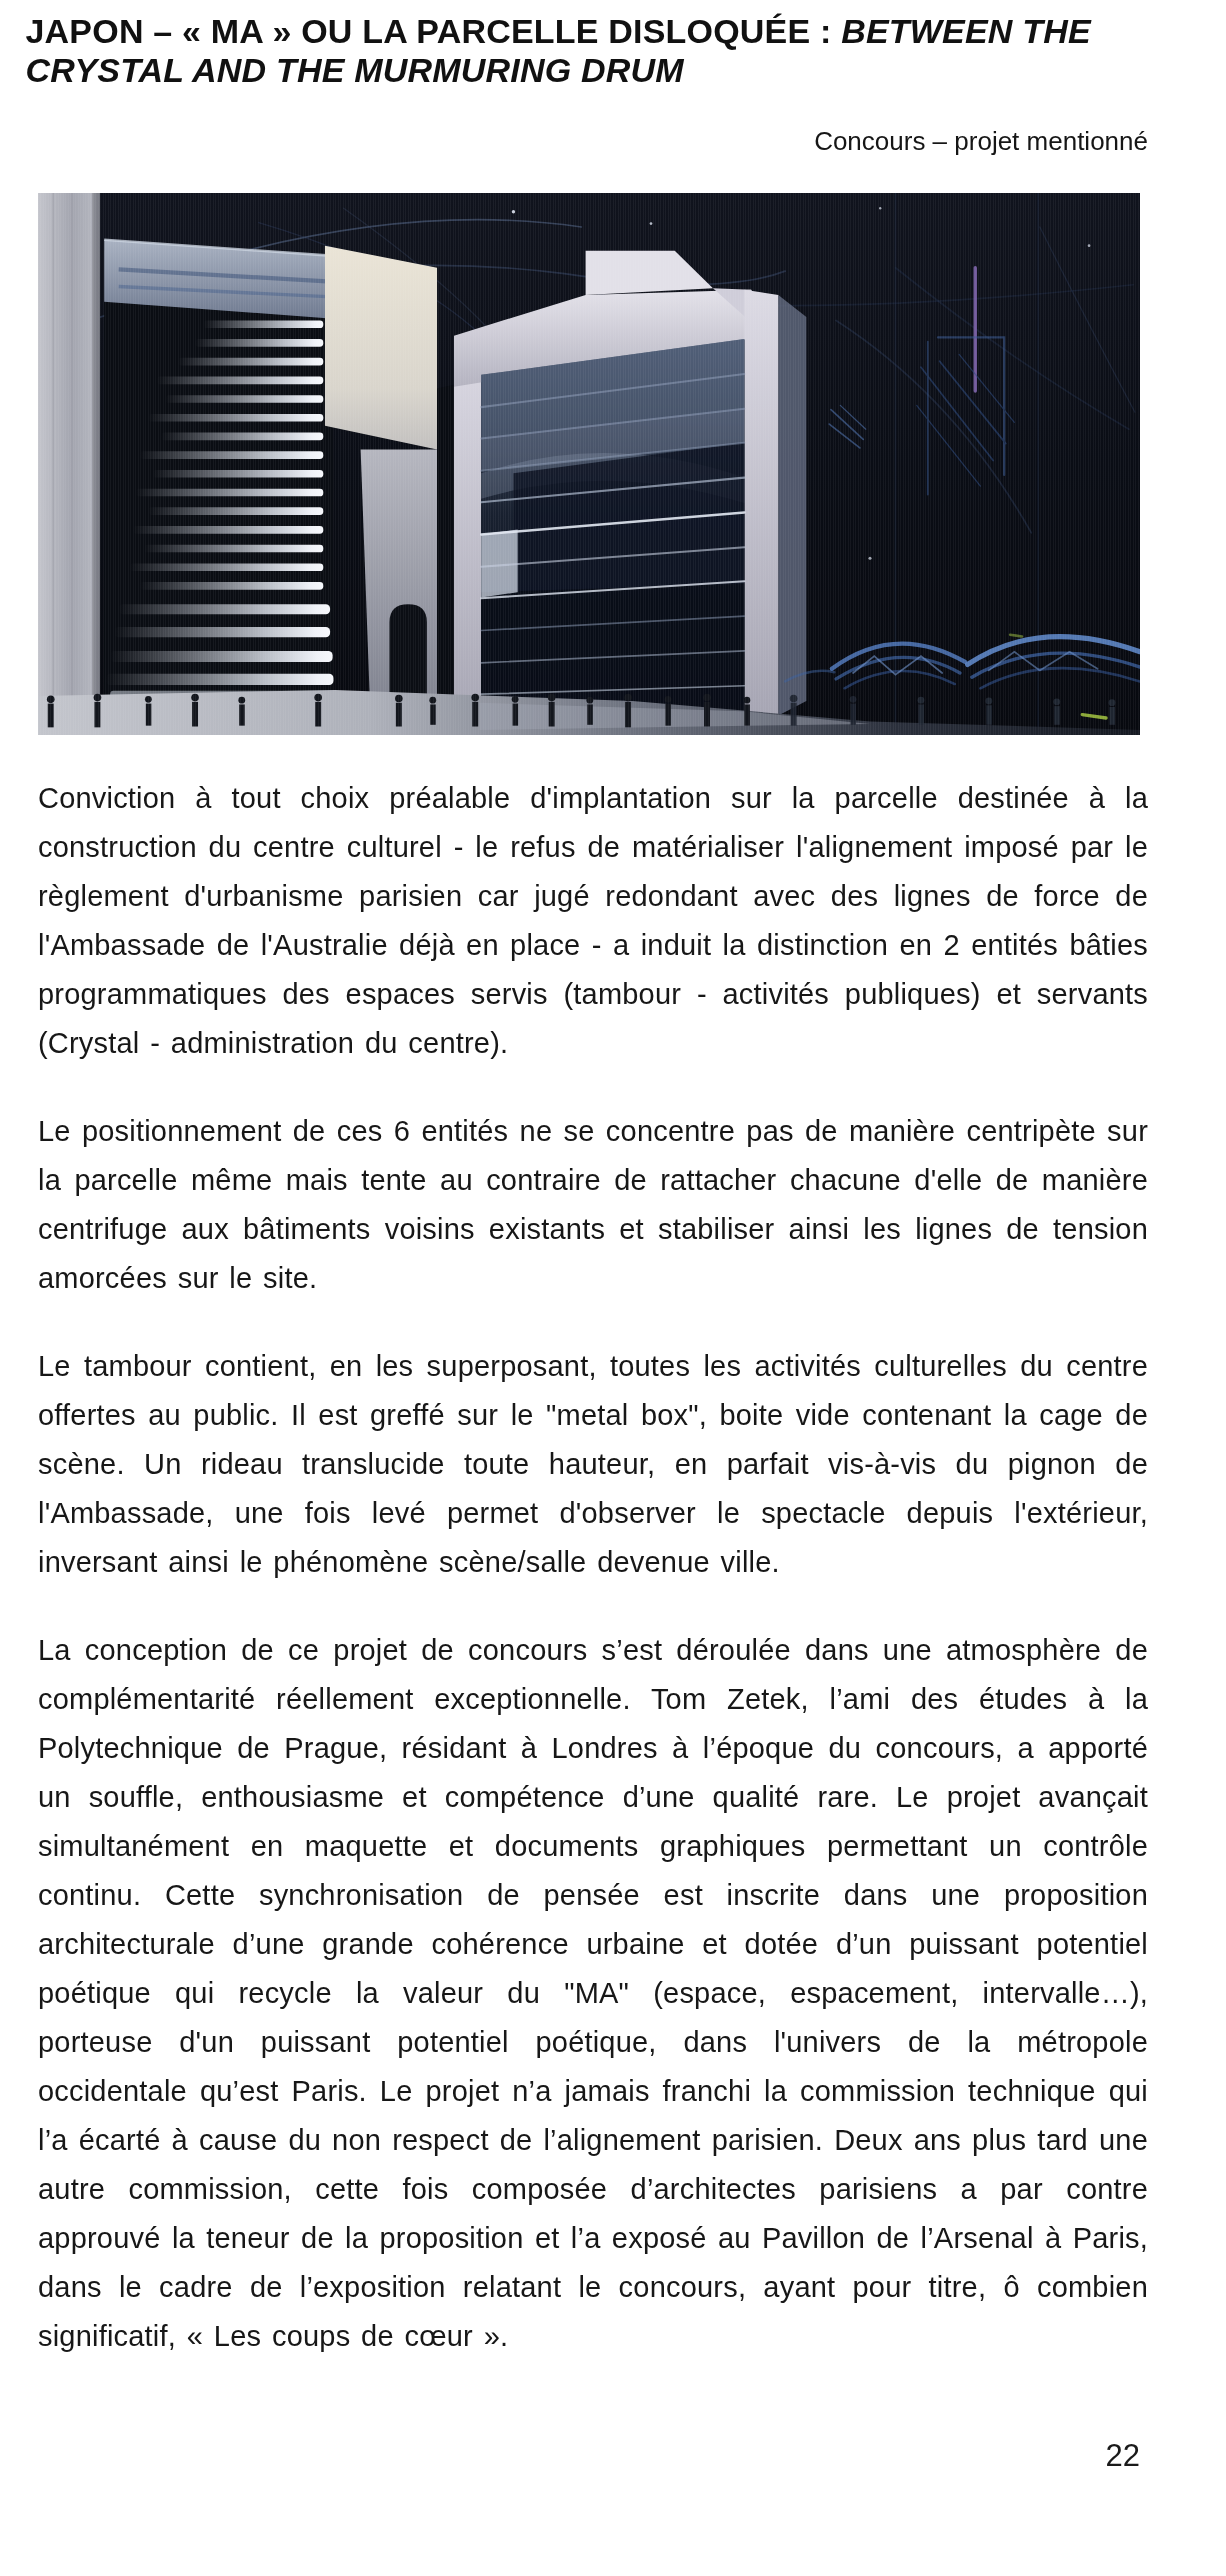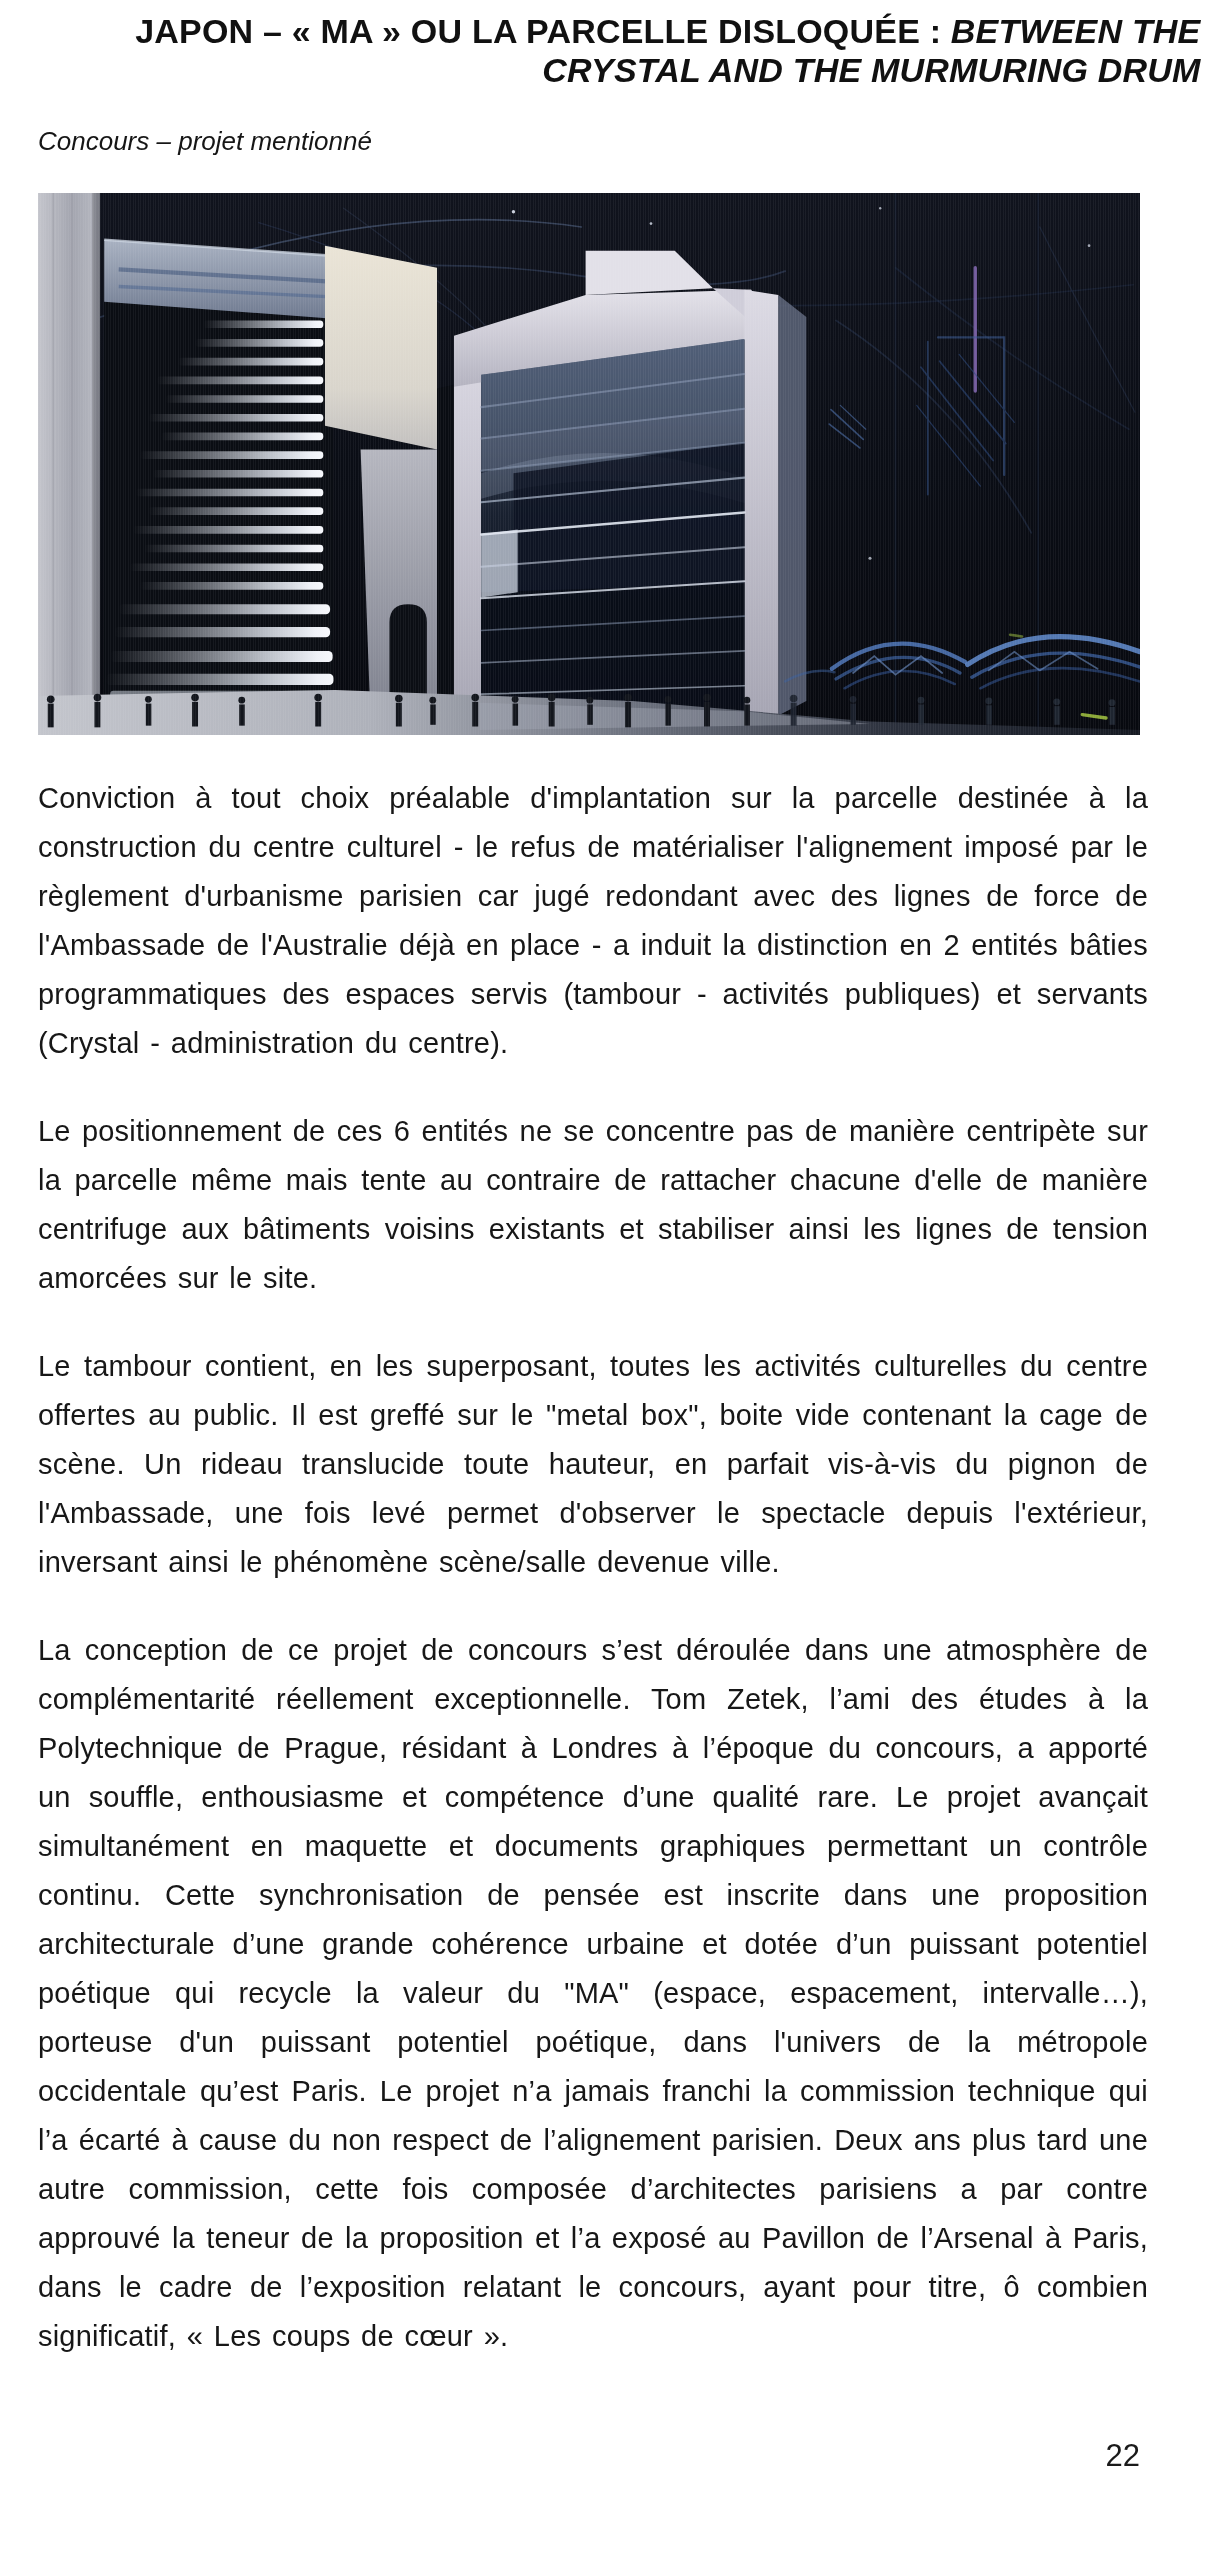--- a/index.html
+++ b/index.html
@@ -11,37 +11,36 @@
     width: 1226px;
     height: 2576px;
     position: relative;
     overflow: hidden;
     font-family: "Liberation Sans", "DejaVu Sans", sans-serif;
     color: #1b1b1b;
   }
   .page-title {
     margin: 0 25.5px;
     padding-top: 12px;
-    text-align: right;
+    text-align: left;
     font-weight: bold;
     font-size: 34px;
     line-height: 39px;
     letter-spacing: 0.2px;
     color: #111;
   }
   .page-title .em {
     font-style: italic;
   }
   .subtitle {
     margin: 36px 78px 0 38px;
-    text-align: left;
+    text-align: right;
     font-size: 26px;
     line-height: 31px;
     color: #161616;
-    font-style: italic;
   }
   .figure {
     position: relative;
     margin: 36px 0 0 38px;
     width: 1102px;
     height: 542px;
     background: #0a0d15;
     overflow: hidden;
   }
   .figure svg { display: block; width: 100%; height: 100%; }

